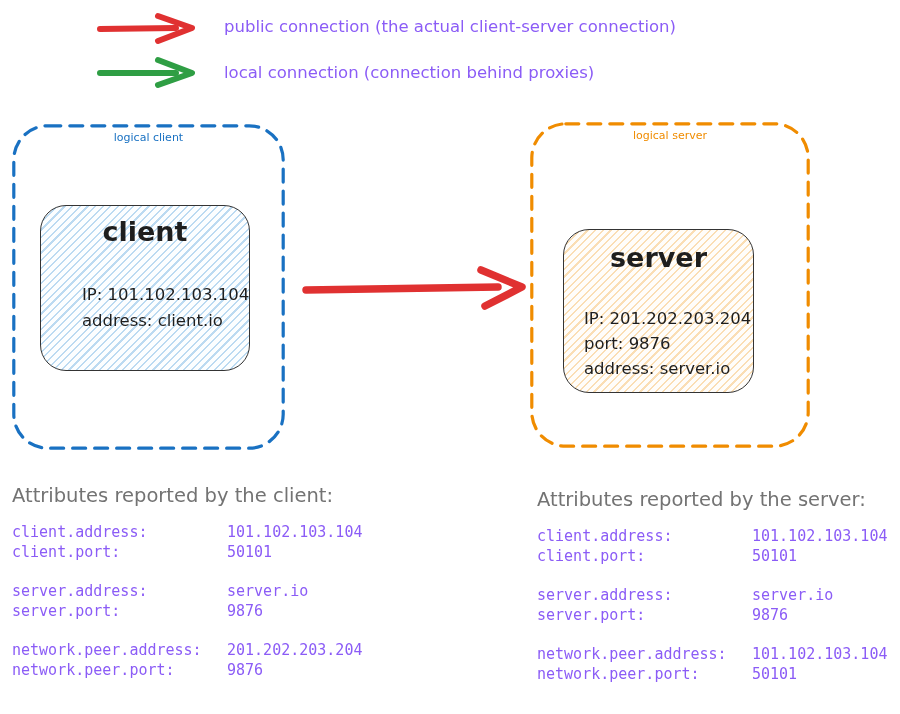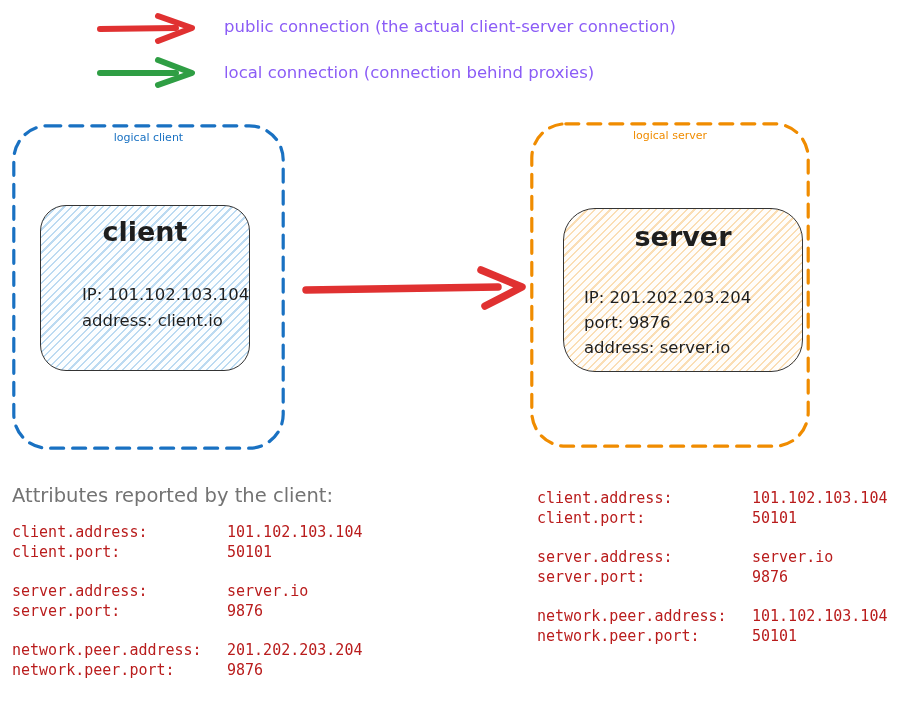--- a/index.html
+++ b/index.html
@@ -41,21 +41,21 @@
   }
   .node-lines{position:absolute;font-size:16.5px;color:#1e1e1e;}
   .node-lines div{white-space:nowrap;}
 
   
   .attrs{position:absolute;}
   .attrs-title{font-size:19.5px;color:#737373;white-space:nowrap;margin:0 0 15px 0;}
   .attr-group{margin-bottom:19px;}
   .attr-row{
     font-family:"DejaVu Sans Mono","Liberation Mono",monospace;
-    font-size:15px;line-height:20px;color:#b91c1c;white-space:nowrap;
+    font-size:15px;line-height:20px;color:#8b5cf6;white-space:nowrap;
   }
   .attr-label{display:inline-block;width:215px;}
   .attr-value{display:inline-block;}
 </style>
 </head>
 <body>
 
 <div id="canvas">
 
   <div class="abs" style="left:96px;top:10px;width:104px;height:36px;">
@@ -101,21 +101,21 @@
       </g>
     </svg>
   </div>
 
   <div class="group-box" style="left:530px;top:122px;width:280px;height:326px;">
     <svg width="280" height="326" viewBox="0 0 280 326">
       <rect x="1.8" y="1.8" width="276.4" height="322.4" rx="34" fill="none" stroke-width="3.2" stroke-dasharray="13 9" stroke-linecap="round" stroke="#f08c00"></rect>
     </svg>
     <div class="group-label orange">logical server</div>
 
-    <div class="node server-fill" style="left:33px;top:86px;width:240px;height:164px;border-radius:32px;">
+    <div class="node server-fill" style="left:33px;top:107px;width:191px;height:164px;">
       <div class="node-title" style="top:12px;">server</div>
       <div class="node-lines" style="left:20px;top:76px;line-height:25px;">
         <div>IP: 201.202.203.204</div>
         <div>port: 9876</div>
         <div>address: server.io</div>
       </div>
     </div>
   </div>
 
   <div class="attrs" style="left:12px;top:484px;">
@@ -140,20 +140,21 @@
       <div class="attr-row">
         <span class="attr-label">network.peer.address:</span><span class="attr-value">201.202.203.204</span>
       </div>
       <div class="attr-row">
         <span class="attr-label">network.peer.port:</span><span class="attr-value">9876</span>
       </div>
     </div>
   </div>
 
   <div class="attrs" style="left:537px;top:488px;">
+    <div class="attrs-title">Attributes reported by the server:</div>
     <div class="attr-group">
       <div class="attr-row">
         <span class="attr-label">client.address:</span><span class="attr-value">101.102.103.104</span>
       </div>
       <div class="attr-row">
         <span class="attr-label">client.port:</span><span class="attr-value">50101</span>
       </div>
     </div>
     <div class="attr-group">
       <div class="attr-row">

